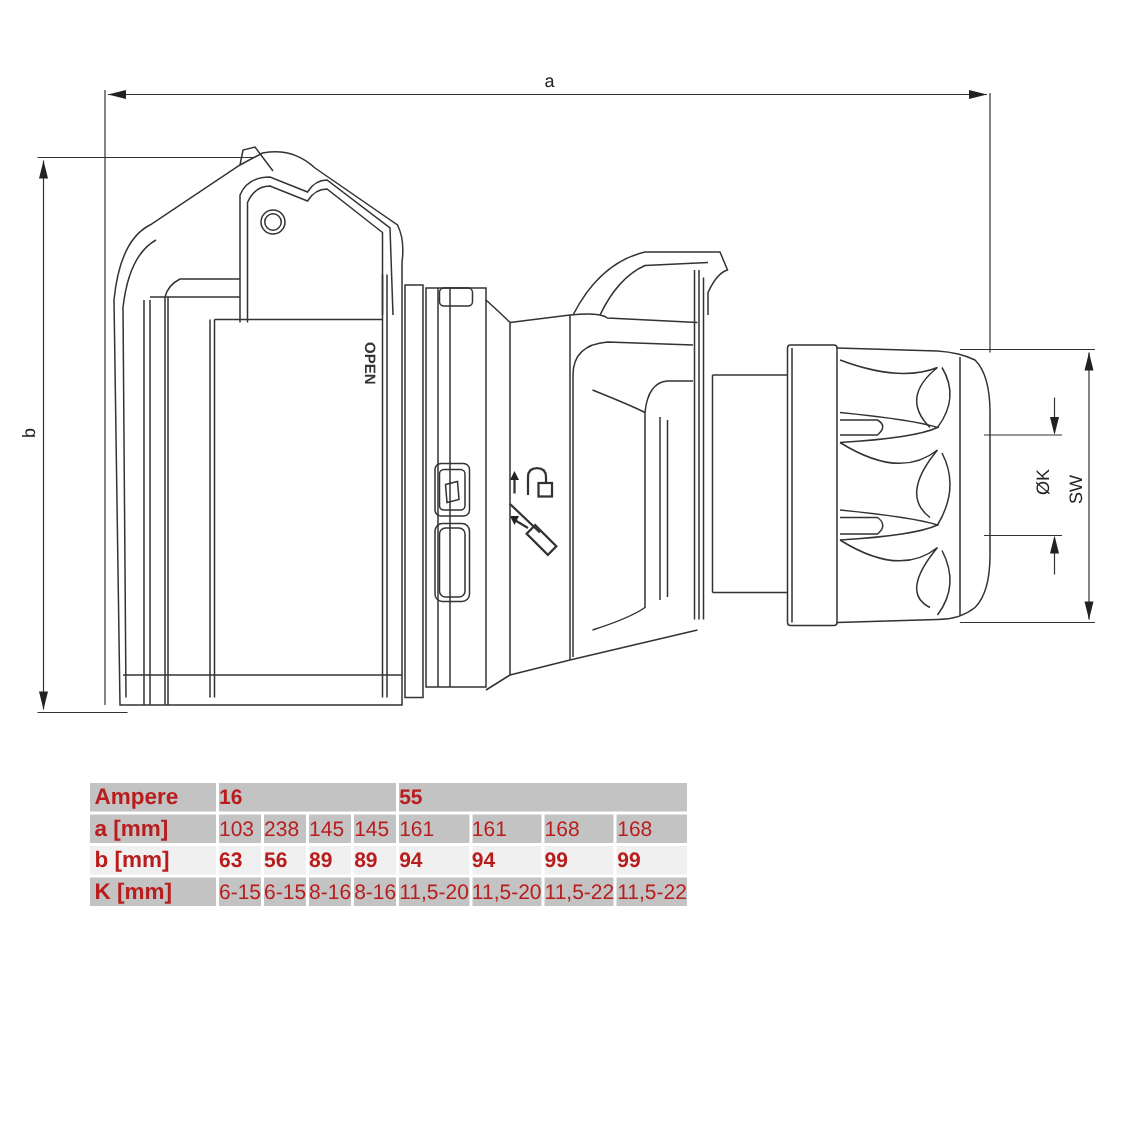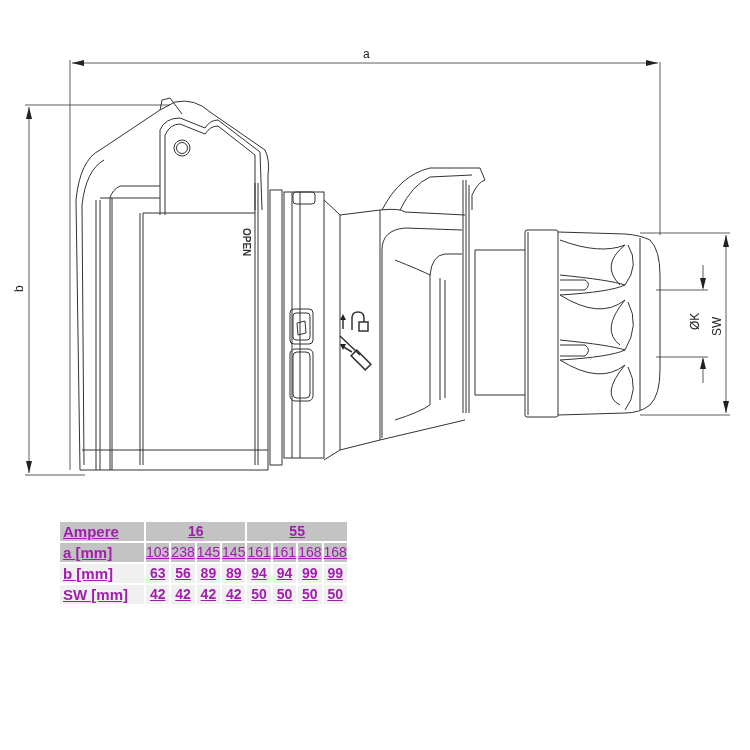--- a/index.html
+++ b/index.html
@@ -4,23 +4,23 @@
   <style>
     html, body { margin: 0; padding: 0; background: #ffffff; }
     body { width: 750px; height: 750px; position: relative; overflow: hidden; font-family: "Liberation Sans", sans-serif; }
     #drawing { position: absolute; left: 0; top: 0; width: 750px; height: 500px; }
     .dim-label { font-family: "Liberation Sans", sans-serif; font-size: 12px; fill: #222; }
     .open-label { font-family: "Liberation Sans", sans-serif; font-size: 10px; font-weight: bold; fill: #333; }
 
     #spec-table {
       position: absolute; left: 58px; top: 520px;
       border-collapse: separate; border-spacing: 2px 2px;
-      font-family: "Liberation Sans", sans-serif; font-size: 14px; color: #a21caf; text-decoration: underline;
+      font-family: "Liberation Sans", sans-serif; font-size: 14px; color: #b91c1c;
     }
-    #spec-table td { height: 19px; padding: 0; text-align: center; line-height: 19px; }
+    #spec-table td { height: 19px; padding: 0; text-align: left; line-height: 19px; }
     #spec-table td.rowlabel { text-align: left; padding-left: 3px; width: 81px; font-weight: bold; font-size: 15px; }
     #spec-table td.val { width: 139px; }
     #spec-table tr.dark td { background: #c3c3c3; }
     #spec-table tr.light td { background: #f0f0f0; }
     #spec-table tr.bold td { font-weight: bold; }
     #spec-table tr.amp td.grp { font-weight: bold; }
   </style>
 </head>
 <body>
 
@@ -175,25 +175,25 @@
       <td class="rowlabel">b [mm]</td>
       <td>63</td>
       <td>56</td>
       <td>89</td>
       <td>89</td>
       <td>94</td>
       <td>94</td>
       <td>99</td>
       <td>99</td>
     </tr>
-    <tr class="light bold">
-      <td class="rowlabel">SW [mm]</td>
-      <td>42</td>
-      <td>42</td>
-      <td>42</td>
-      <td>42</td>
-      <td>50</td>
-      <td>50</td>
-      <td>50</td>
-      <td>50</td>
+    <tr class="dark">
+      <td class="rowlabel">K [mm]</td>
+      <td>6-15</td>
+      <td>6-15</td>
+      <td>8-16</td>
+      <td>8-16</td>
+      <td>11,5-20</td>
+      <td>11,5-20</td>
+      <td>11,5-22</td>
+      <td>11,5-22</td>
     </tr>
   </tbody>
 </table>
 
 </body></html>

